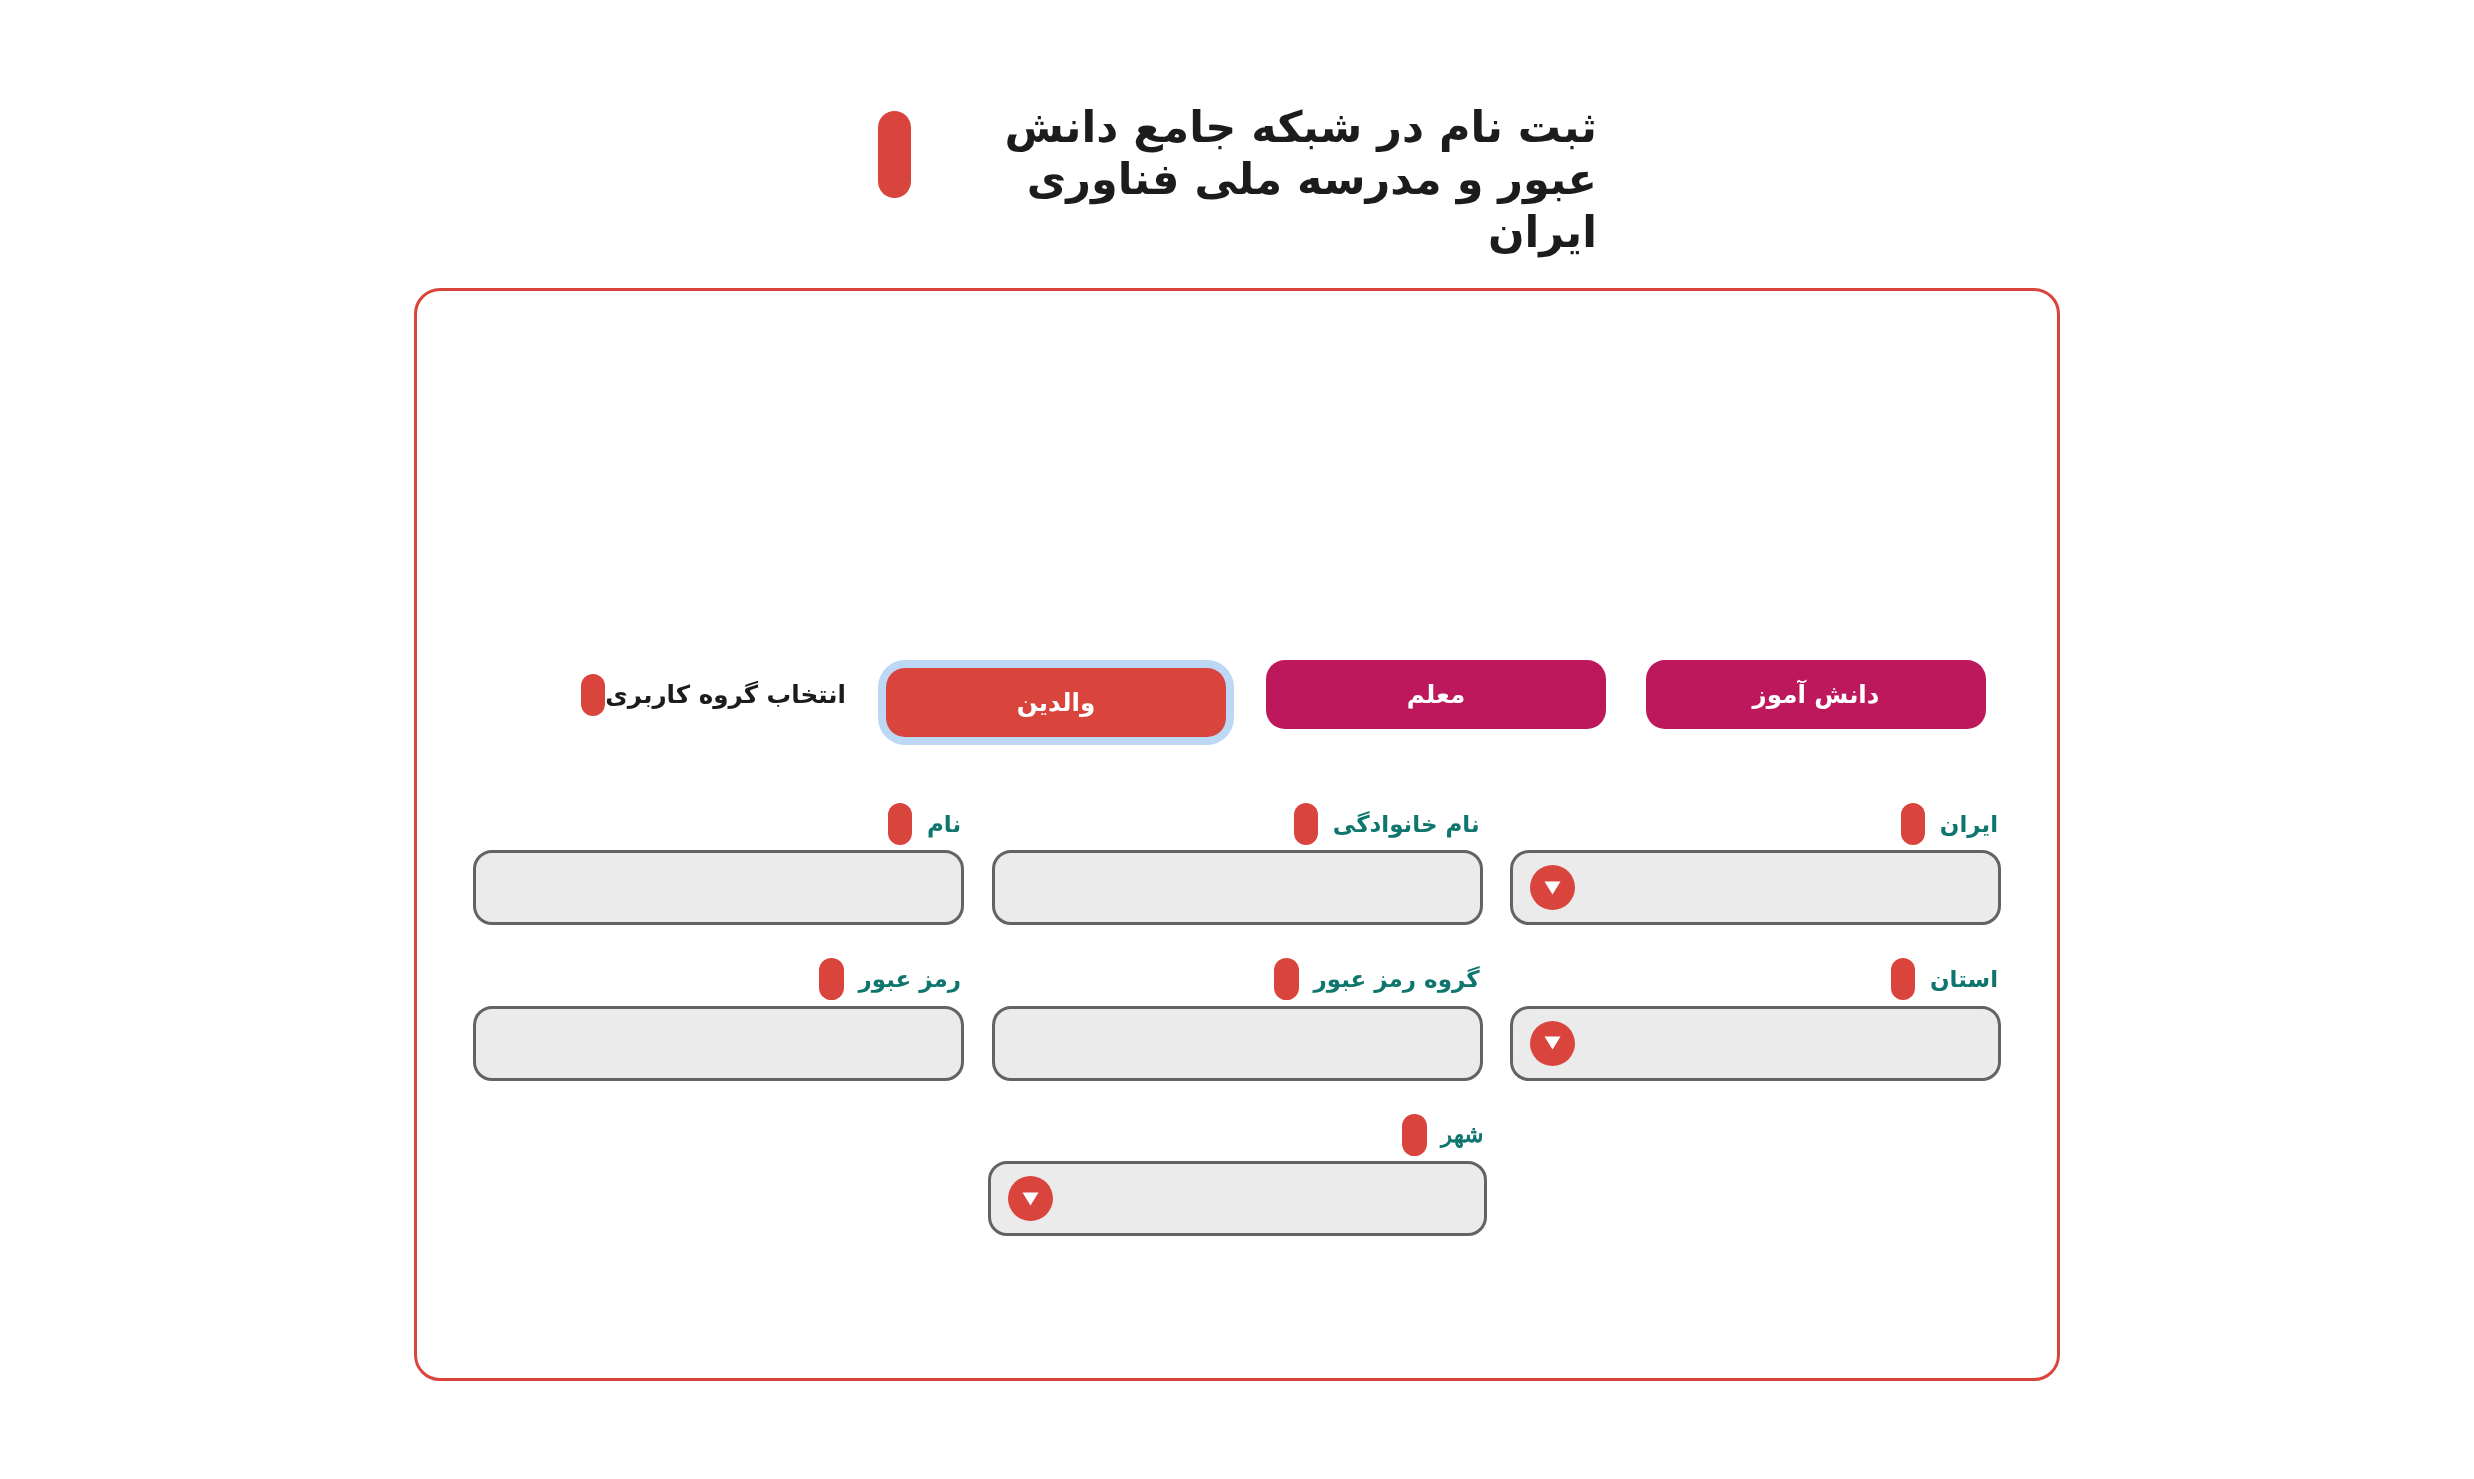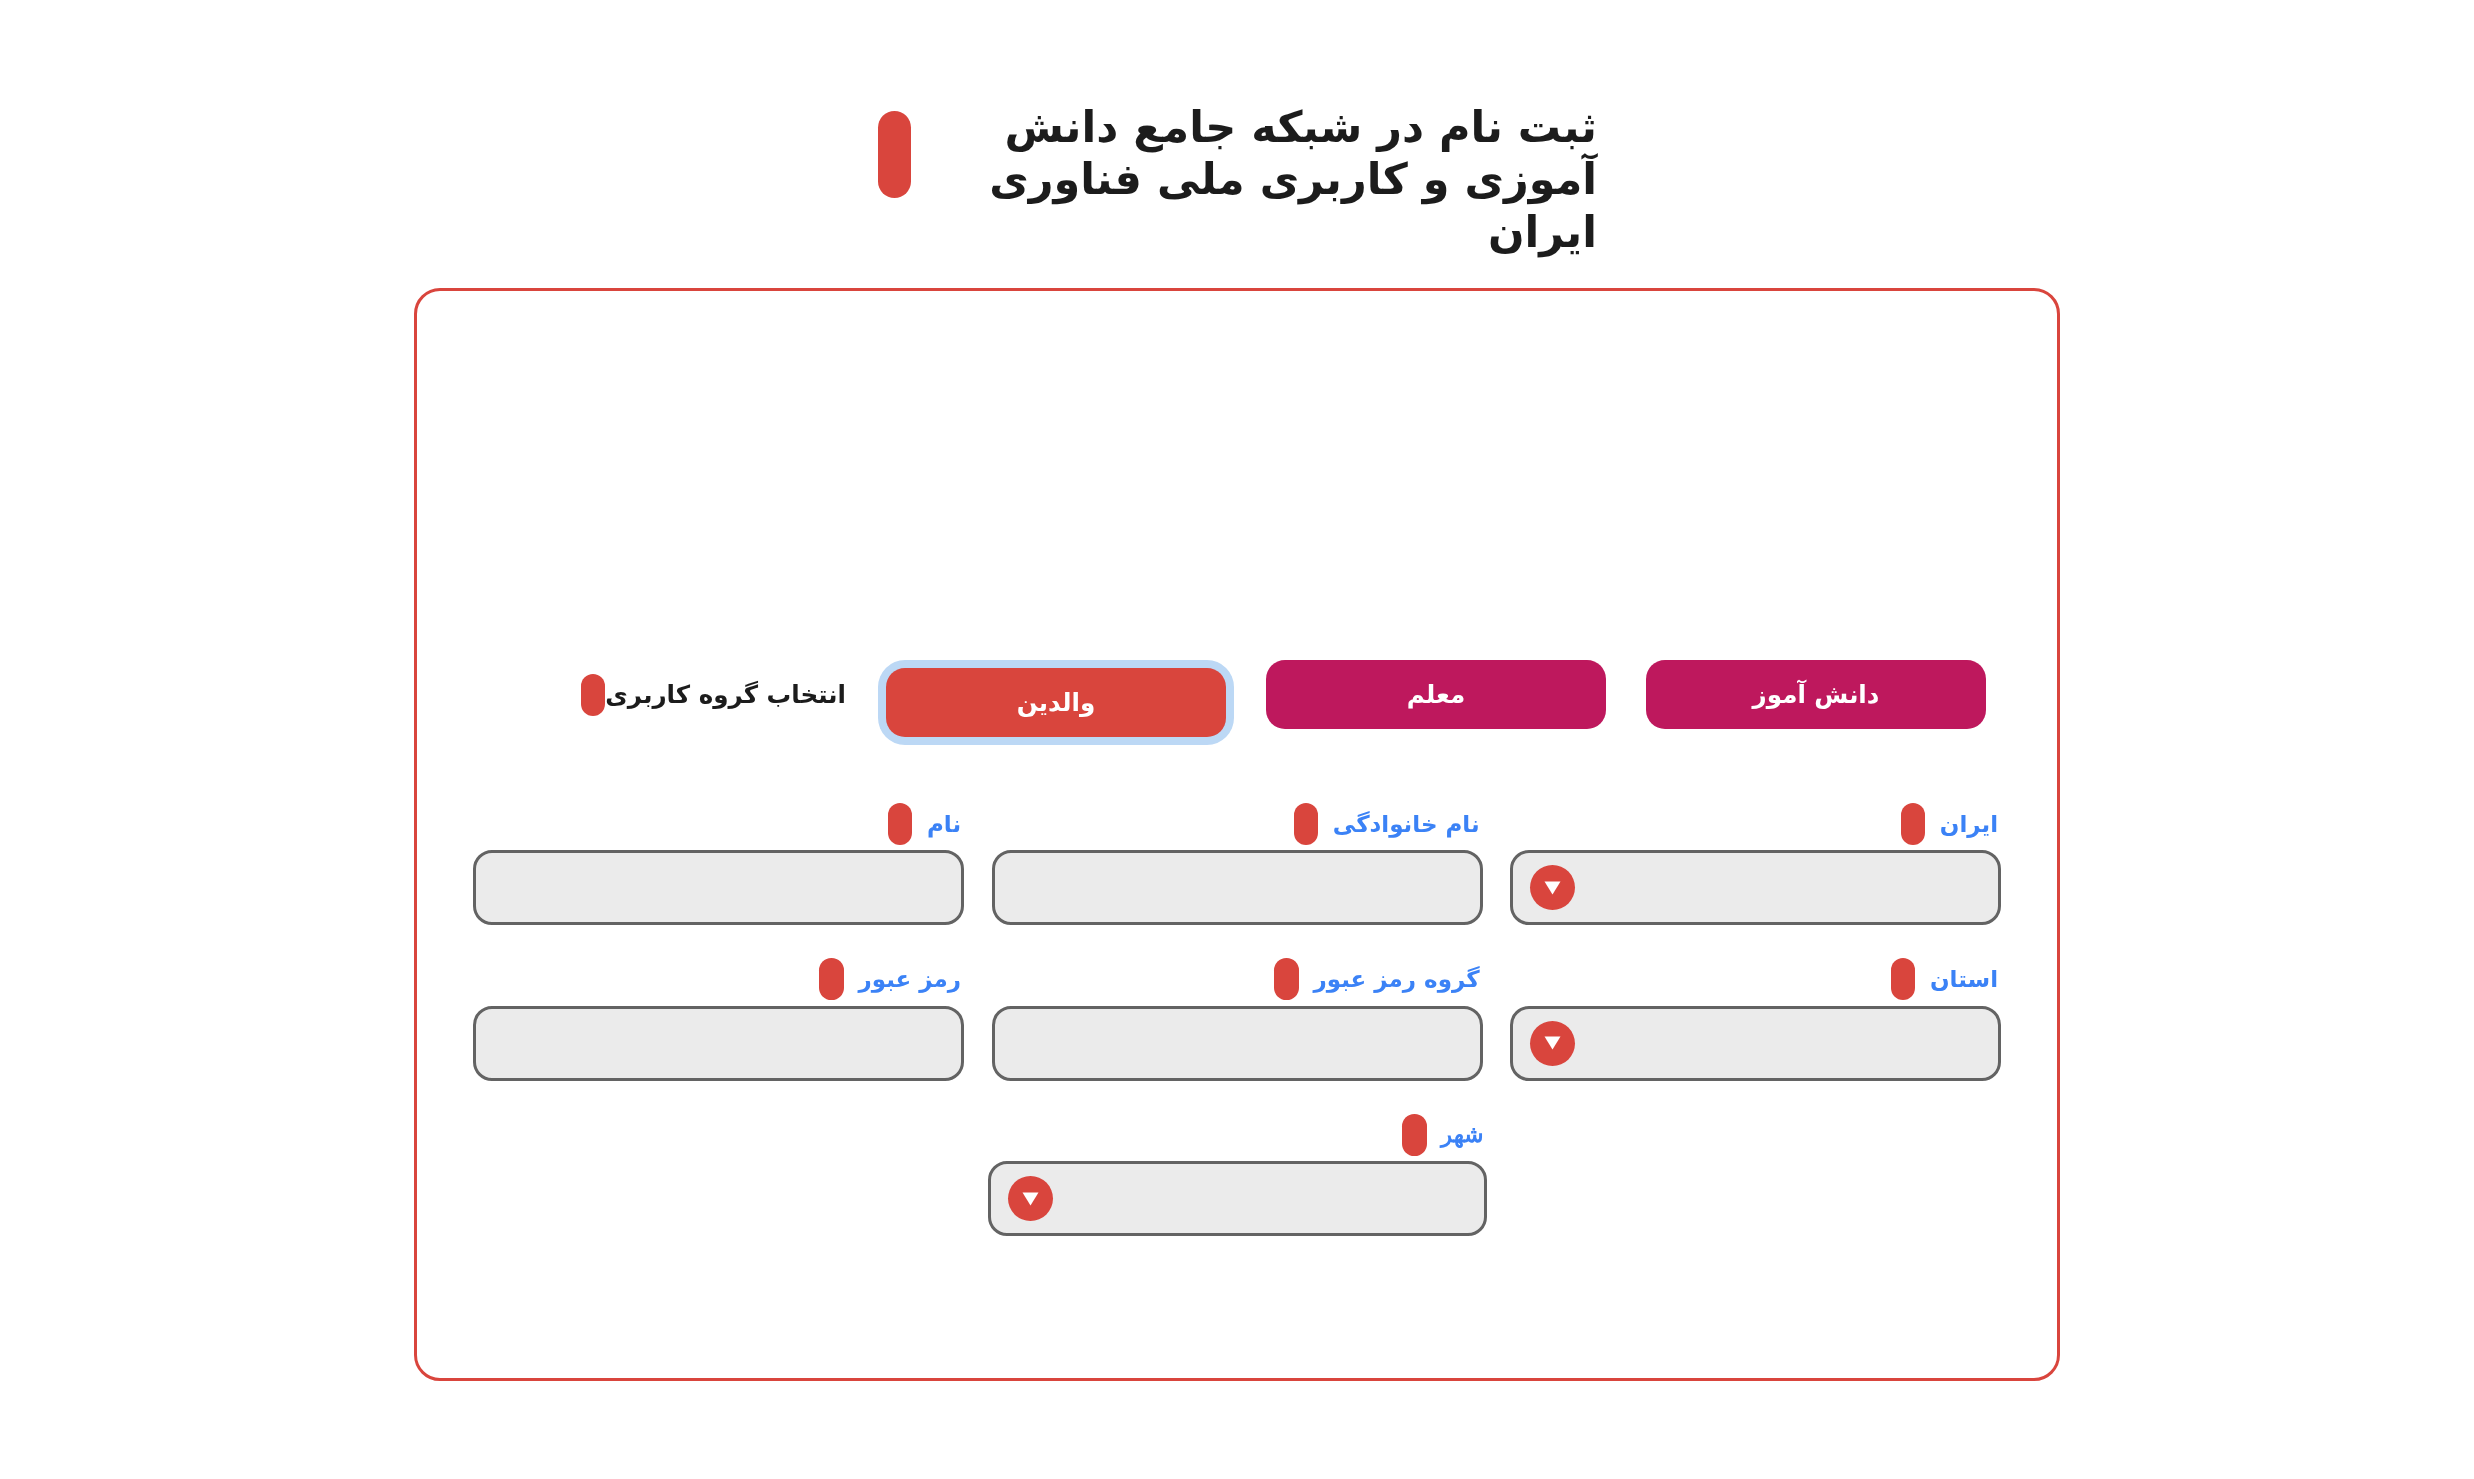--- a/index.html
+++ b/index.html
@@ -151,21 +151,21 @@
     flex-direction: row;
     align-items: center;
     justify-content: flex-start;
     gap: 14.5px;
     height: 53px;
     padding-right: 2.9px;
   }
   .field-label {
     font-size: 23px;
     font-weight: bold;
-    color: #3b82f6;
+    color: #0f766e;
     white-space: nowrap;
   }
   .input-box {
     height: 75px;
     background: #ebebeb;
     border: 3.6px solid #636363;
     border-radius: 19px;
     box-sizing: border-box;
     display: flex;
     flex-direction: row-reverse;
@@ -196,21 +196,21 @@
 
   
   .field.narrow { width: 499px; }
 </style>
 </head>
 <body>
 
 <div class="title-wrap">
   <div class="title-text">
     <div>ثبت نام در شبکه جامع دانش</div>
-    <div>آموزی و کاربری ملی فناوری ایران</div>
+    <div>عبور و مدرسه ملی فناوری ایران</div>
   </div>
   <div class="title-marker"></div>
 </div>
 
 <div class="card">
 
   <div class="row group-row">
     <button class="tab">دانش آموز</button>
     <button class="tab">معلم</button>
     <button class="tab active">والدین</button>

